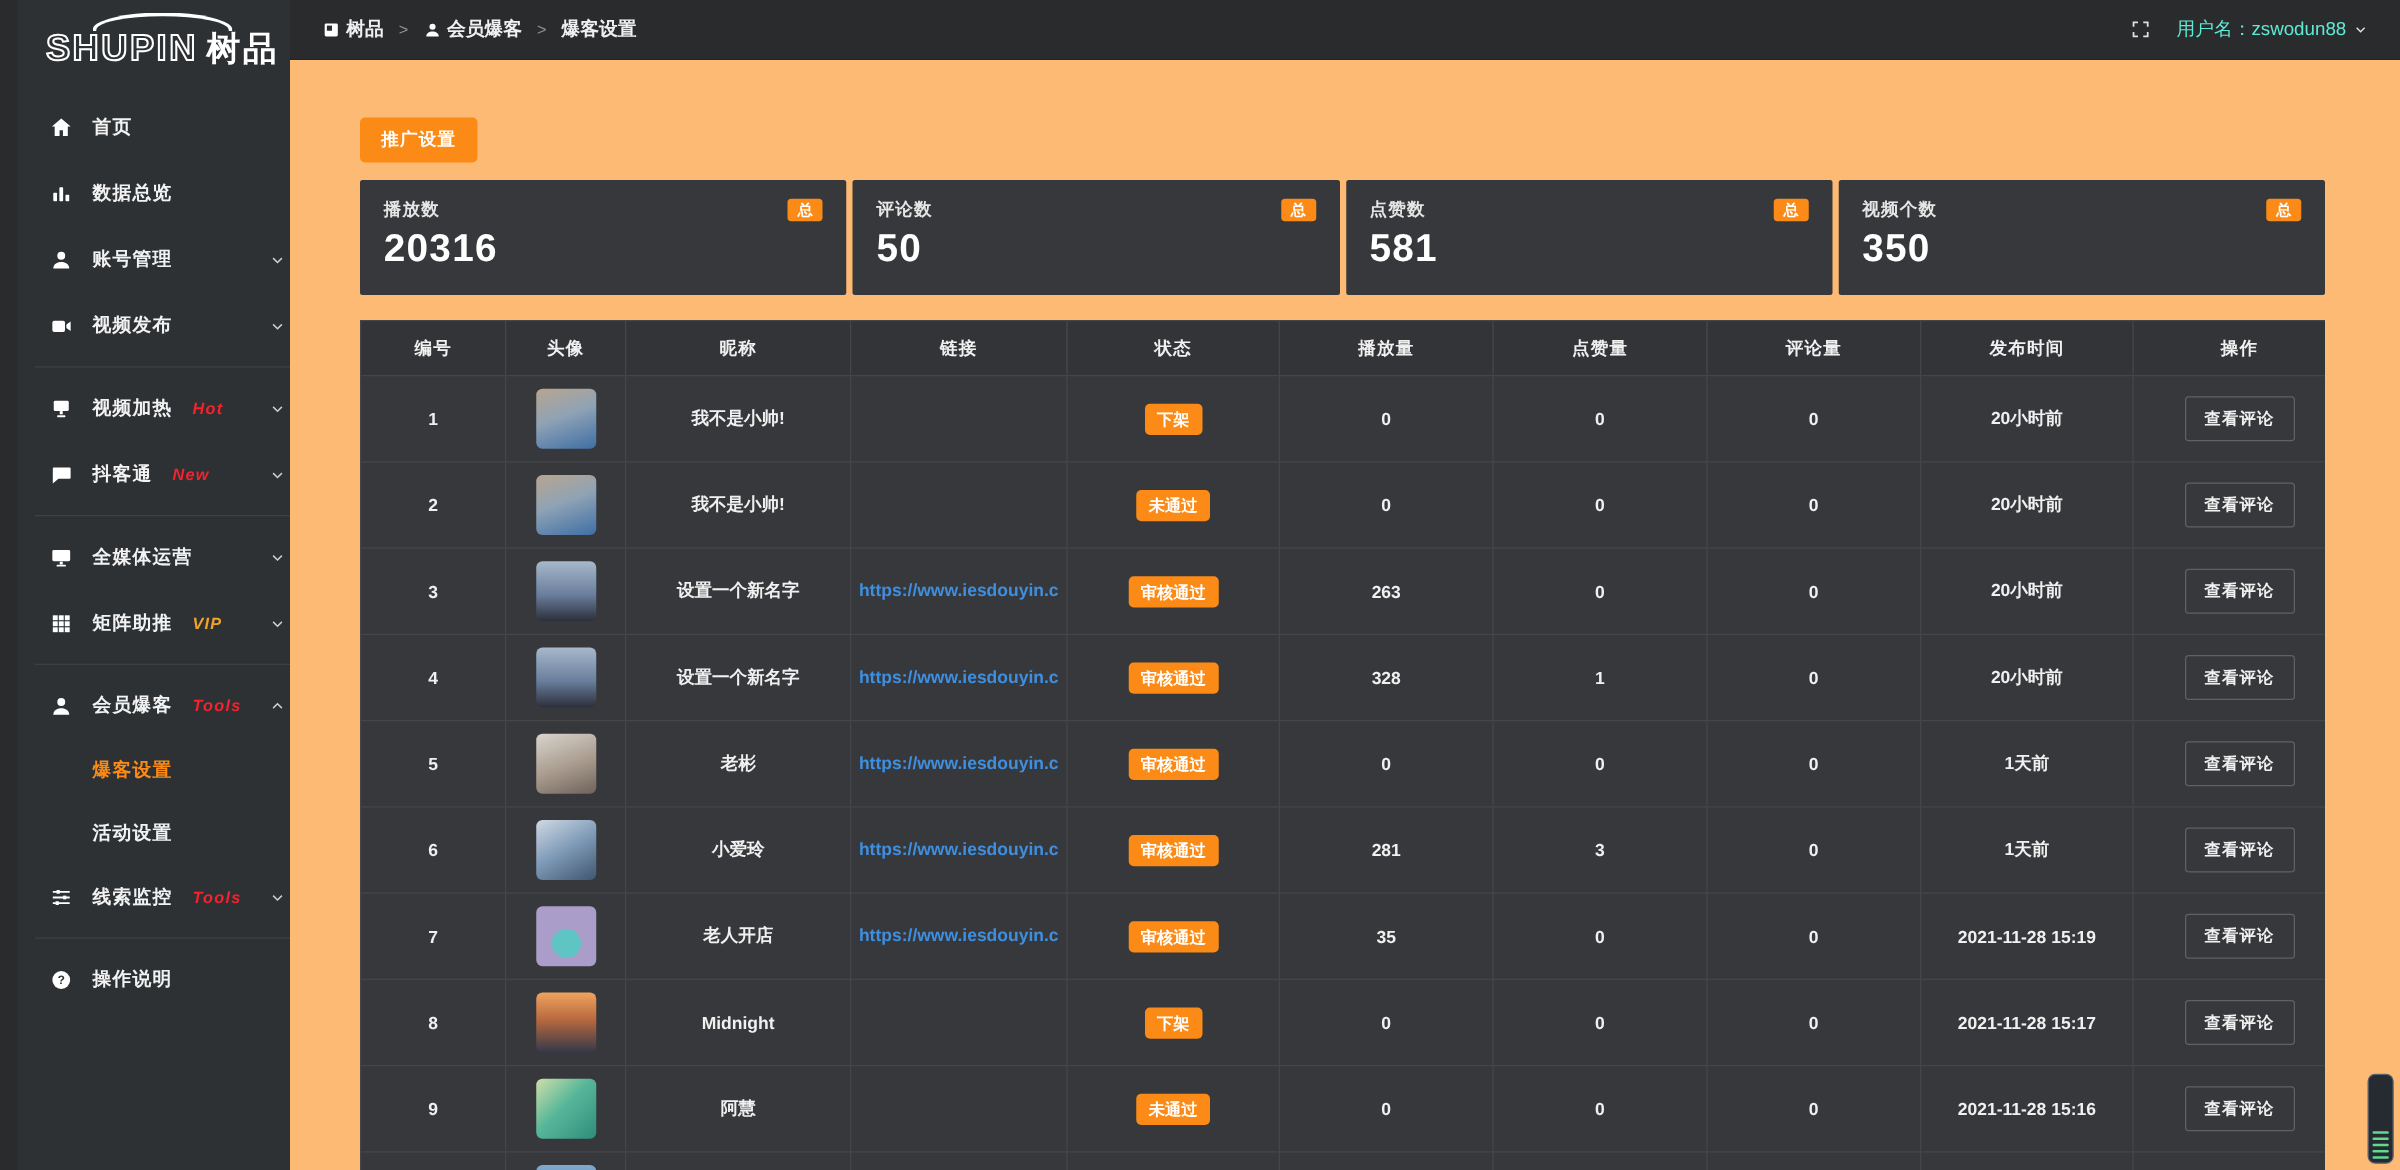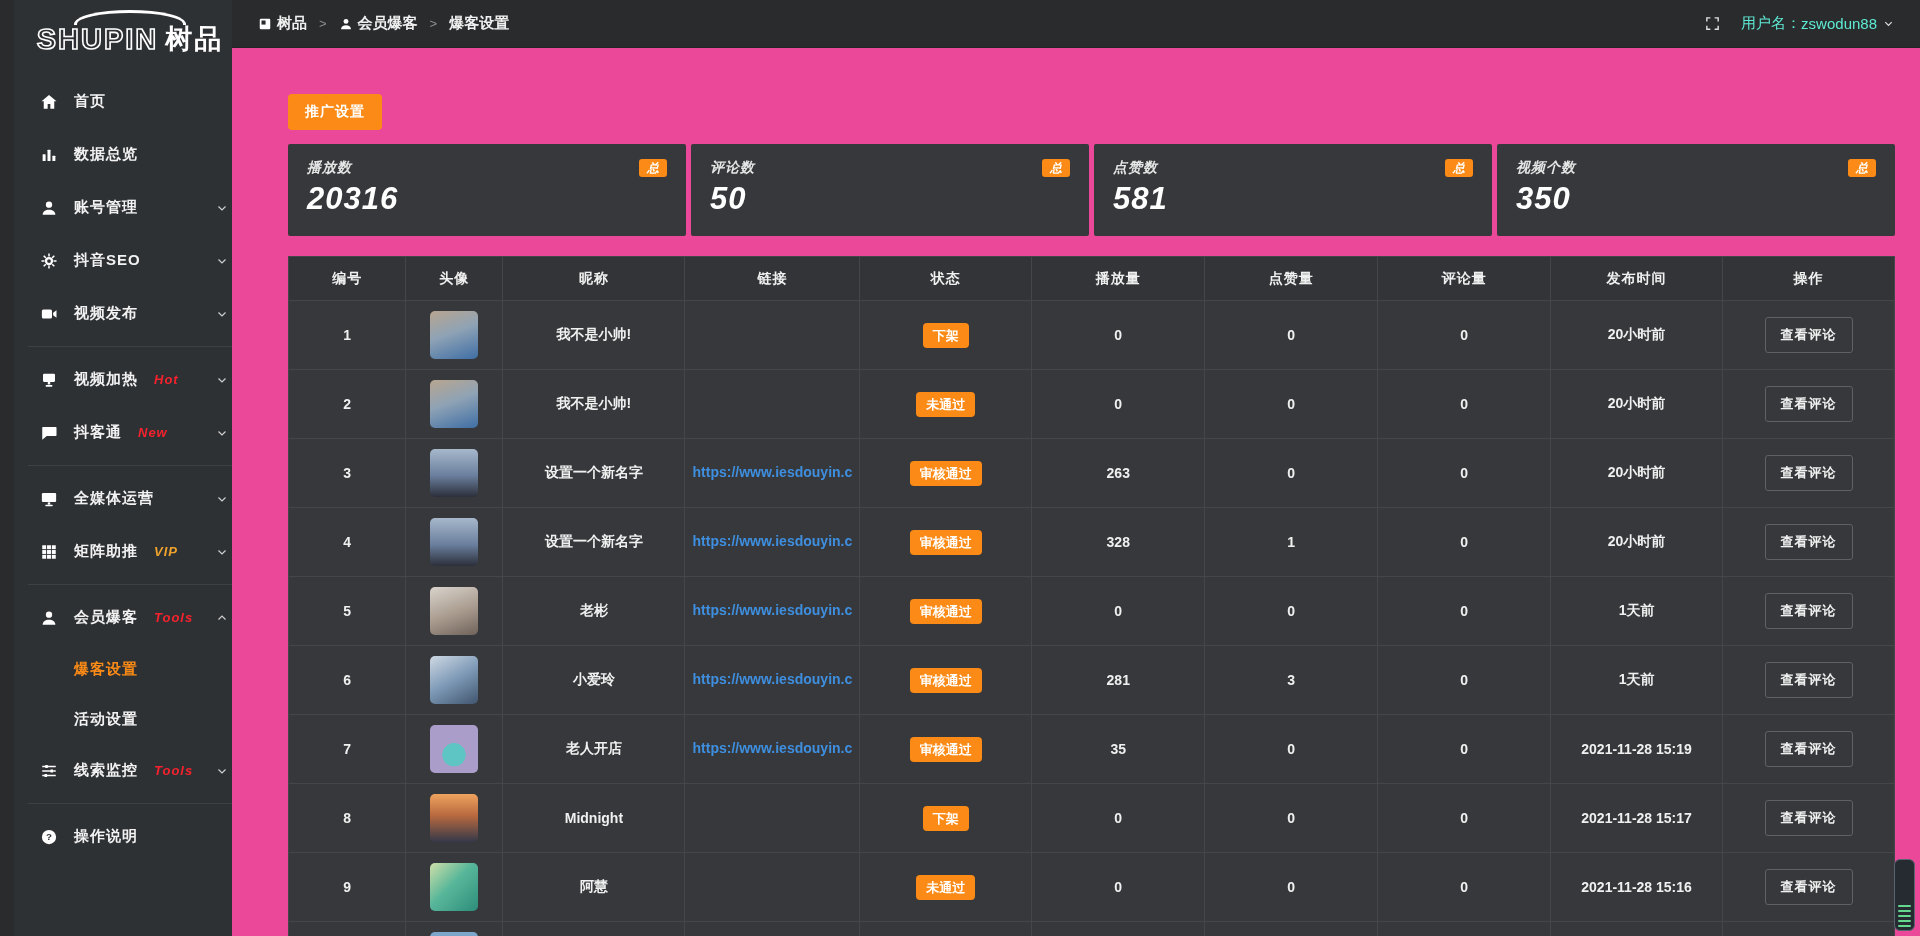--- a/index.html
+++ b/index.html
@@ -59,28 +59,28 @@
   .crumb-sep { color:#8f8f8f; font-size:13px; margin:0 12px; font-weight:400; }
   .topbar-right { margin-left:auto; display:flex; align-items:center; gap:20px; }
   .fs-icon { display:inline-flex; cursor:pointer; }
   .fs-icon svg { width:17px; height:17px; }
   .user-box { display:flex; align-items:center; font-size:15px; color:#5eead4; cursor:pointer; }
   .user-box .uchev { display:inline-flex; margin-left:6px; }
   .user-box .uchev svg { width:11px; height:11px; }
   
   .content {
     position:absolute; left:232px; top:48px; right:0; bottom:0;
-    padding:46px 25px 0 56px; background:#ec4899;
+    padding:46px 60px 0 56px; background:#fdba74;
   }
   .promo-btn {
     display:inline-block; background:#fb8b16; color:#fff; border:none;
     font-size:14px; font-weight:600; padding:9px 17px; border-radius:4px;
     cursor:pointer; font-family:inherit; letter-spacing:1px;
   }
-  .stats-row { display:flex; gap:5px; margin-top:14px;font-style:italic; }
+  .stats-row { display:flex; gap:5px; margin-top:14px; }
   .card {
     flex:1; height:92px; background:#37383b; border-radius:2px;
     padding:15px 19px;
   }
   .card-top { display:flex; align-items:flex-start; }
   .card-label { font-size:14px; font-weight:600; color:#e6e6e6; letter-spacing:1px; }
   .card-badge {
     margin-left:auto; background:#fb8b16; color:#fff; font-size:12px; font-weight:600;
     padding:3px 8px; border-radius:3px; line-height:1;
   }
@@ -160,34 +160,20 @@
           </svg>
         </span>
       <span class="side-label">账号管理</span>
       <span class="chev">
           <svg viewBox="0 0 24 24" fill="none" stroke="#cfcfcf" stroke-width="2.4">
             <polyline points="5,9 12,16 19,9"></polyline>
           </svg>
         </span>
     </div>
 
-    <div class="side-item">
-      <span class="icon">
-          <svg viewBox="0 0 24 24" fill="#fff">
-            <path d="M11 2h2v4h-2zM11 18h2v4h-2zM2 11h4v2H2zM18 11h4v2h-4zM4.2 5.6l1.4-1.4 2.9 2.9-1.4 1.4zM15.5 16.9l1.4-1.4 2.9 2.9-1.4 1.4zM4.2 18.4l2.9-2.9 1.4 1.4-2.9 2.9zM15.5 7.1l2.9-2.9 1.4 1.4-2.9 2.9z"></path>
-            <path d="M12 6.5a5.5 5.5 0 1 0 0 11 5.5 5.5 0 0 0 0-11zm0 3a2.5 2.5 0 1 1 0 5 2.5 2.5 0 0 1 0-5z"></path>
-          </svg>
-        </span>
-      <span class="side-label">抖音SEO</span>
-      <span class="chev">
-          <svg viewBox="0 0 24 24" fill="none" stroke="#cfcfcf" stroke-width="2.4">
-            <polyline points="5,9 12,16 19,9"></polyline>
-          </svg>
-        </span>
-    </div>
 
     <div class="side-item">
       <span class="icon">
           <svg viewBox="0 0 24 24" fill="#fff">
             <rect x="2.5" y="6" width="13.5" height="12" rx="2"></rect>
             <path d="M17.5 10.2 22 7v10l-4.5-3.2z"></path>
           </svg>
         </span>
       <span class="side-label">视频发布</span>
       <span class="chev">

